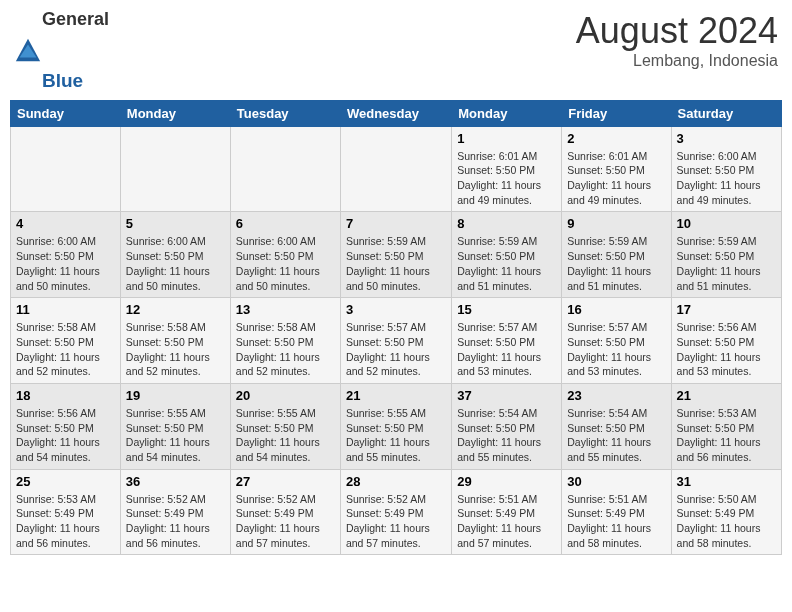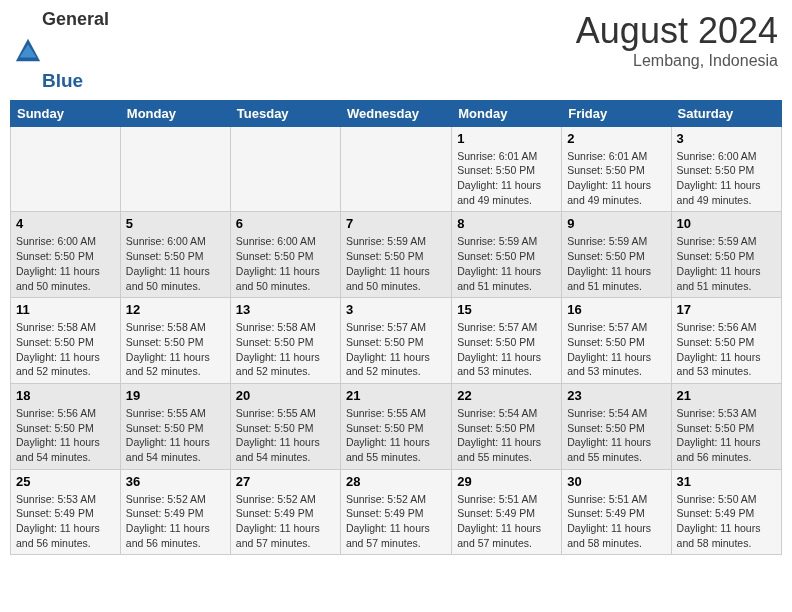--- a/index.html
+++ b/index.html
@@ -282,21 +282,21 @@
 and 54 minutes.</div>
         </td>
         <td>
           <div class="day-number">21</div>
           <div class="day-info" style="white-space: pre-line;">Sunrise: 5:55 AM
 Sunset: 5:50 PM
 Daylight: 11 hours
 and 55 minutes.</div>
         </td>
         <td>
-          <div class="day-number">22</div>
+          <div class="day-number">37</div>
           <div class="day-info" style="white-space: pre-line;">Sunrise: 5:54 AM
 Sunset: 5:50 PM
 Daylight: 11 hours
 and 55 minutes.</div>
         </td>
         <td>
           <div class="day-number">23</div>
           <div class="day-info" style="white-space: pre-line;">Sunrise: 5:54 AM
 Sunset: 5:50 PM
 Daylight: 11 hours

